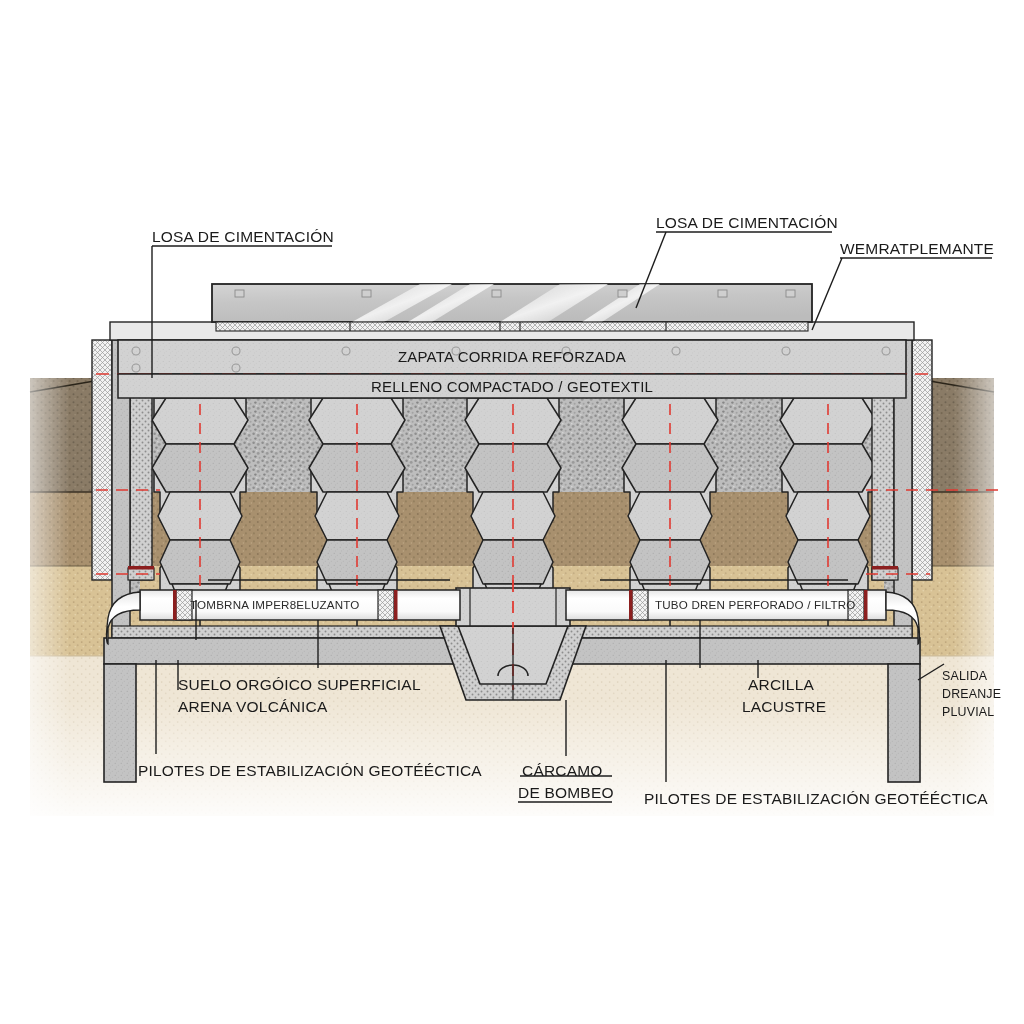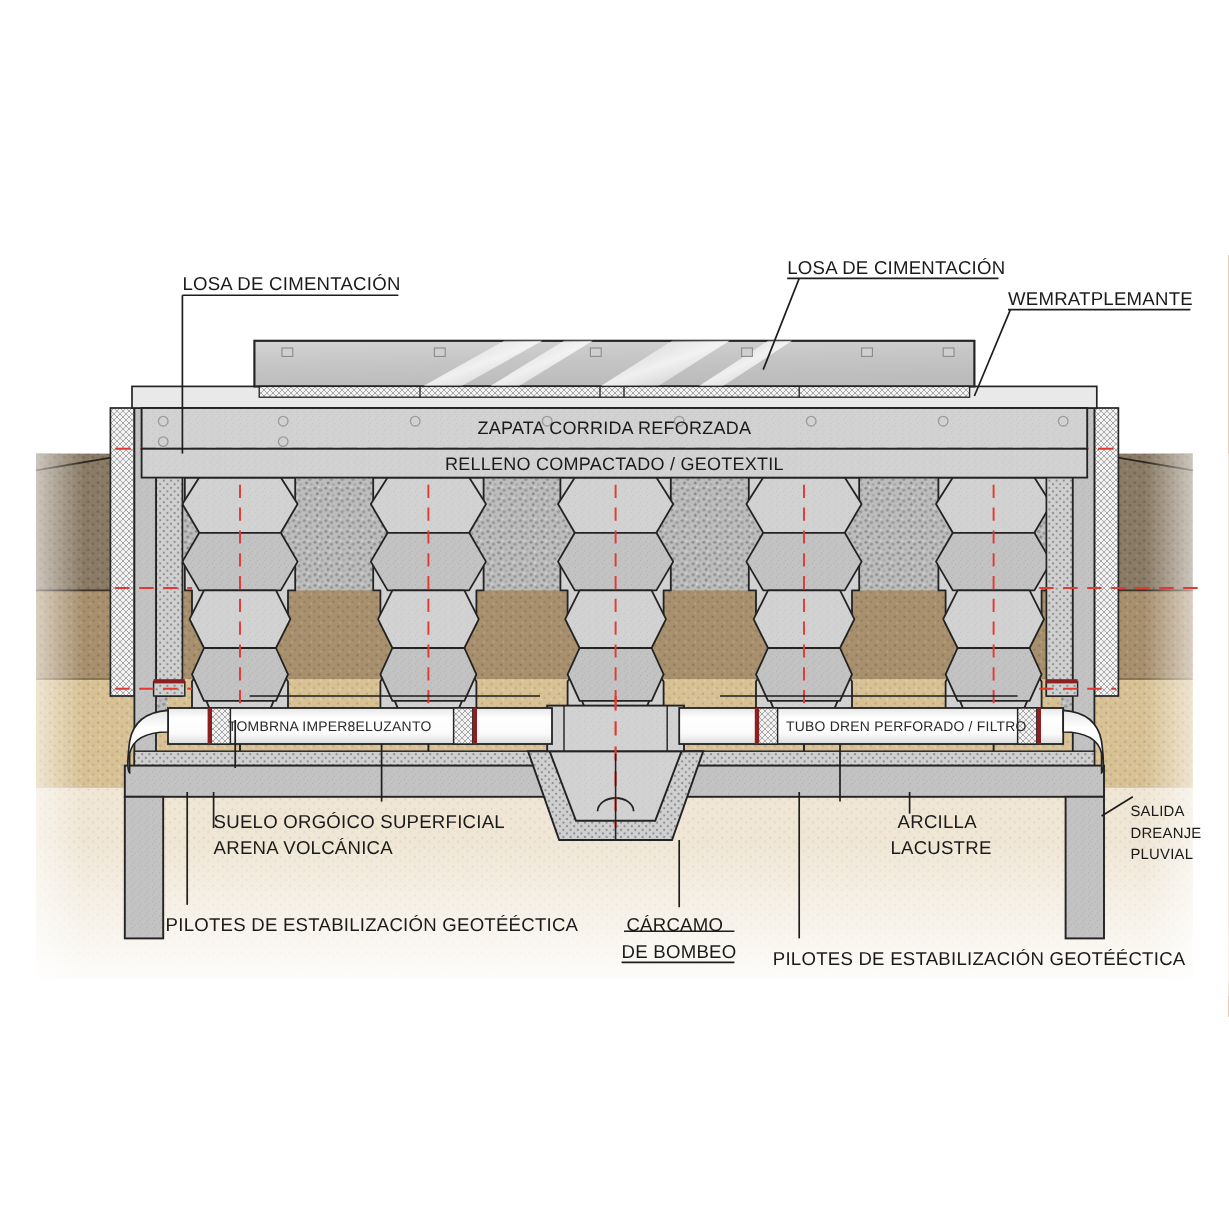--- a/index.html
+++ b/index.html
@@ -1,19 +1,19 @@
 <!DOCTYPE html>
 <html><head>
 <meta charset="utf-8">
 <title>Seccion Cimentacion</title>
 <style>
   html,body{margin:0;padding:0;background:#ffffff;}
   body{width:1024px;height:1024px;overflow:hidden;
        font-family:"Liberation Sans","DejaVu Sans",sans-serif;}
-  #stage{position:relative;width:1024px;height:1024px;background:#a16207;}
+  #stage{position:relative;width:1024px;height:1024px;background:#0369a1;}
   svg{display:block;}
   .lbl{font-family:"Liberation Sans","DejaVu Sans",sans-serif;
        fill:#1a1a1a;font-size:15.5px;letter-spacing:.2px;}
   .lbl-xs{font-size:12.4px;}
   .lbl-band{font-size:15px;}
   .lbl-pipe{font-size:11.6px;fill:#2a2a2a;}
 </style>
 </head>
 <body>
 

